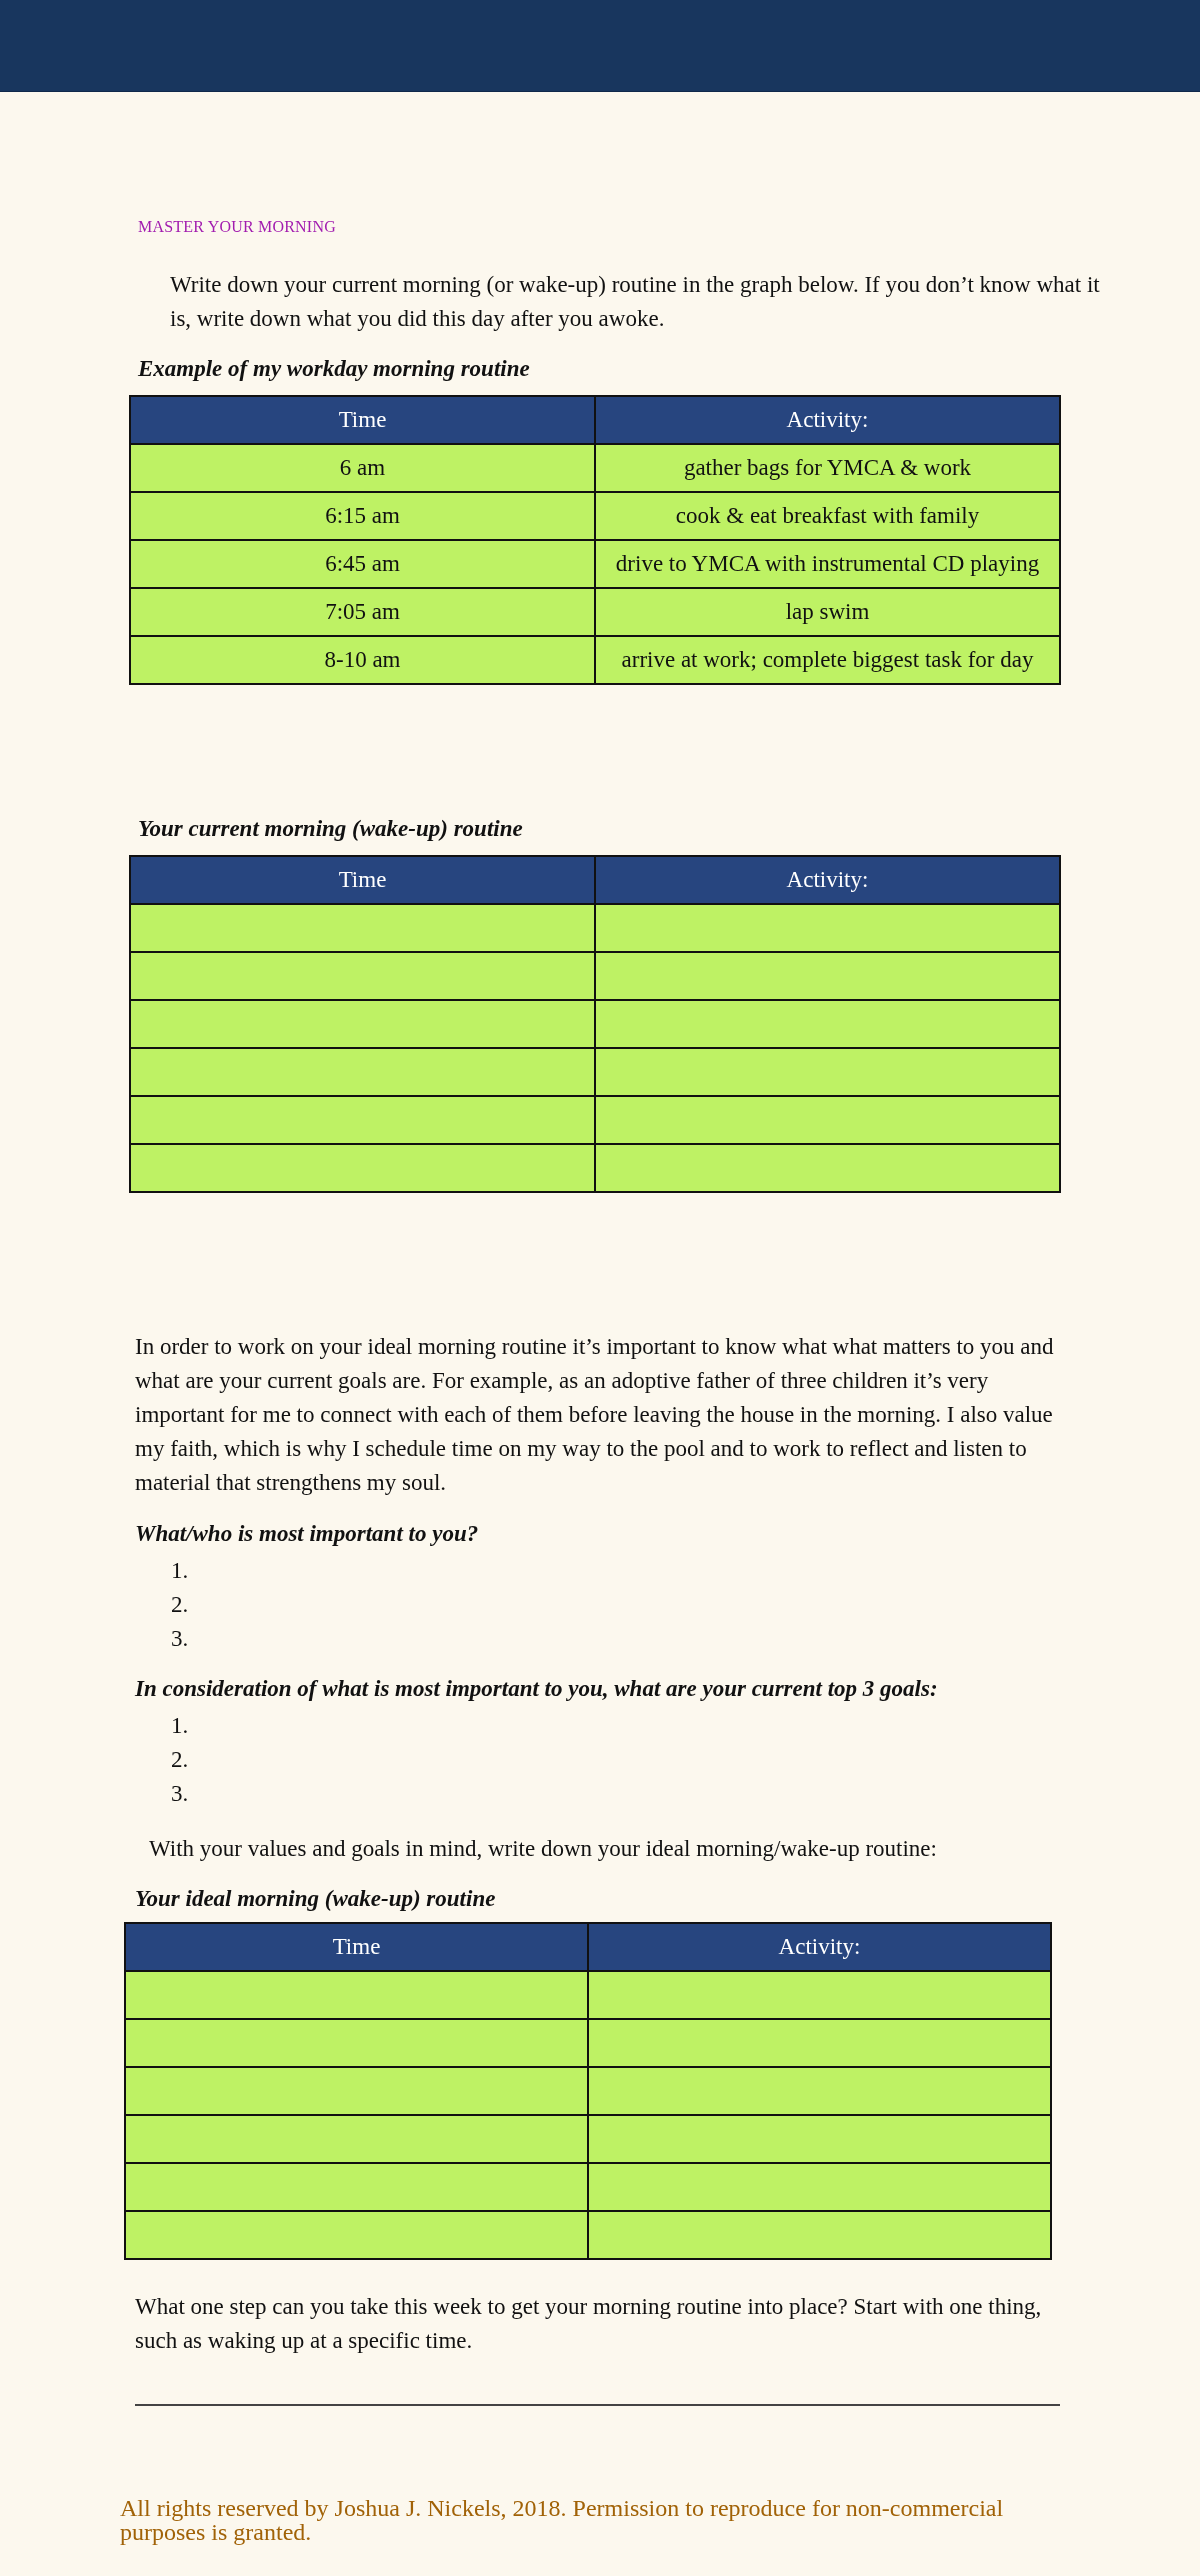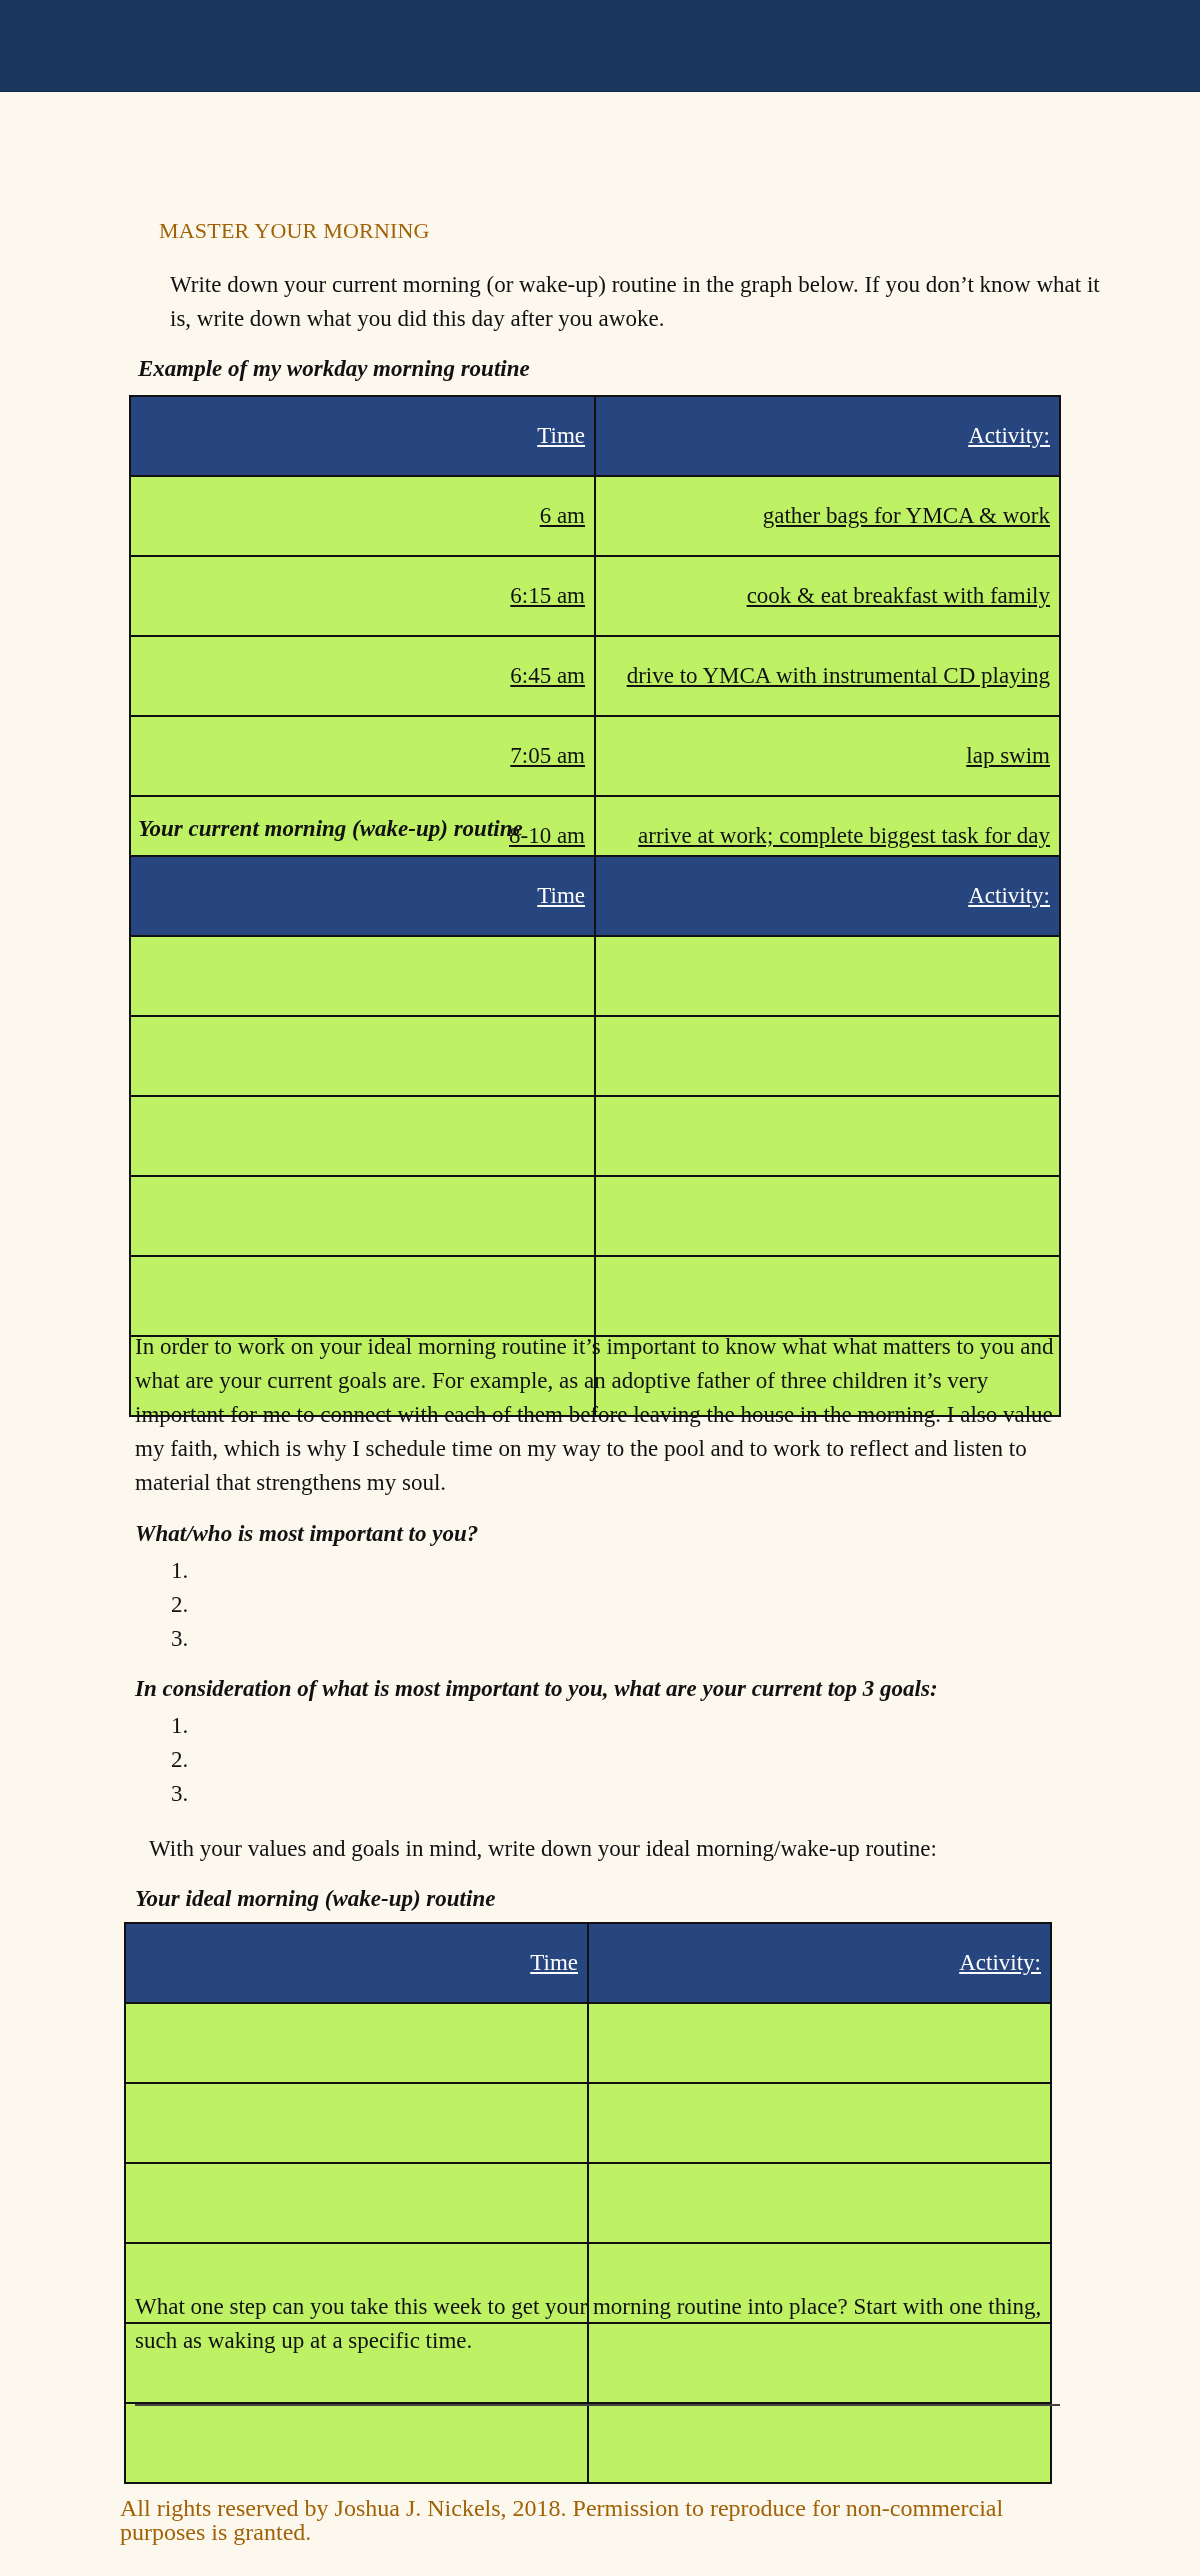--- a/index.html
+++ b/index.html
@@ -13,23 +13,22 @@
       overflow: hidden;
     }
     .banner {
       position: absolute; left: 0; top: 0; width: 1200px; height: 91px;
       background: #18365e;
       border-bottom: 1px solid #10284a;
     }
     .abs { position: absolute; }
     .title {
       left: 138px; top: 218px;
-      font-size: 22px; color: #a16207; letter-spacing: 0.2px;
-      font-family: "Liberation Serif", serif;
-      margin-left: 21px;
+      font-size: 16px; color: #a21caf; letter-spacing: 0.2px;
+      font-family: "Liberation Serif", serif;
     }
     .para {
       font-size: 23px; line-height: 34px;
       font-family: "Liberation Serif", serif;
       color: #111;
     }
     .intro { left: 138px; top: 268px; width: 930px; margin-left: 32px; }
     .label-it {
       font-family: "Liberation Serif", serif;
       font-style: italic; font-weight: bold; font-size: 23px; color: #111;
@@ -37,24 +36,23 @@
     table.routine {
       position: absolute;
       border-collapse: collapse;
       table-layout: fixed;
       font-family: "Liberation Serif", serif;
       font-size: 23px;
     }
     table.routine th, table.routine td {
       border: 2px solid #111;
       height: 46px;
-      padding: 16px 9px;
-      text-align: right;
+      padding: 0 9px;
+      text-align: center;
       vertical-align: middle;
-      text-decoration: underline;
     }
     table.routine th {
       background: #27457f;
       color: #fff;
       font-weight: normal;
     }
     table.routine td { background: #bef264; color: #111; }
     ol.blank-list {
       position: absolute; margin: 0; padding-left: 0;
       list-style: none;

